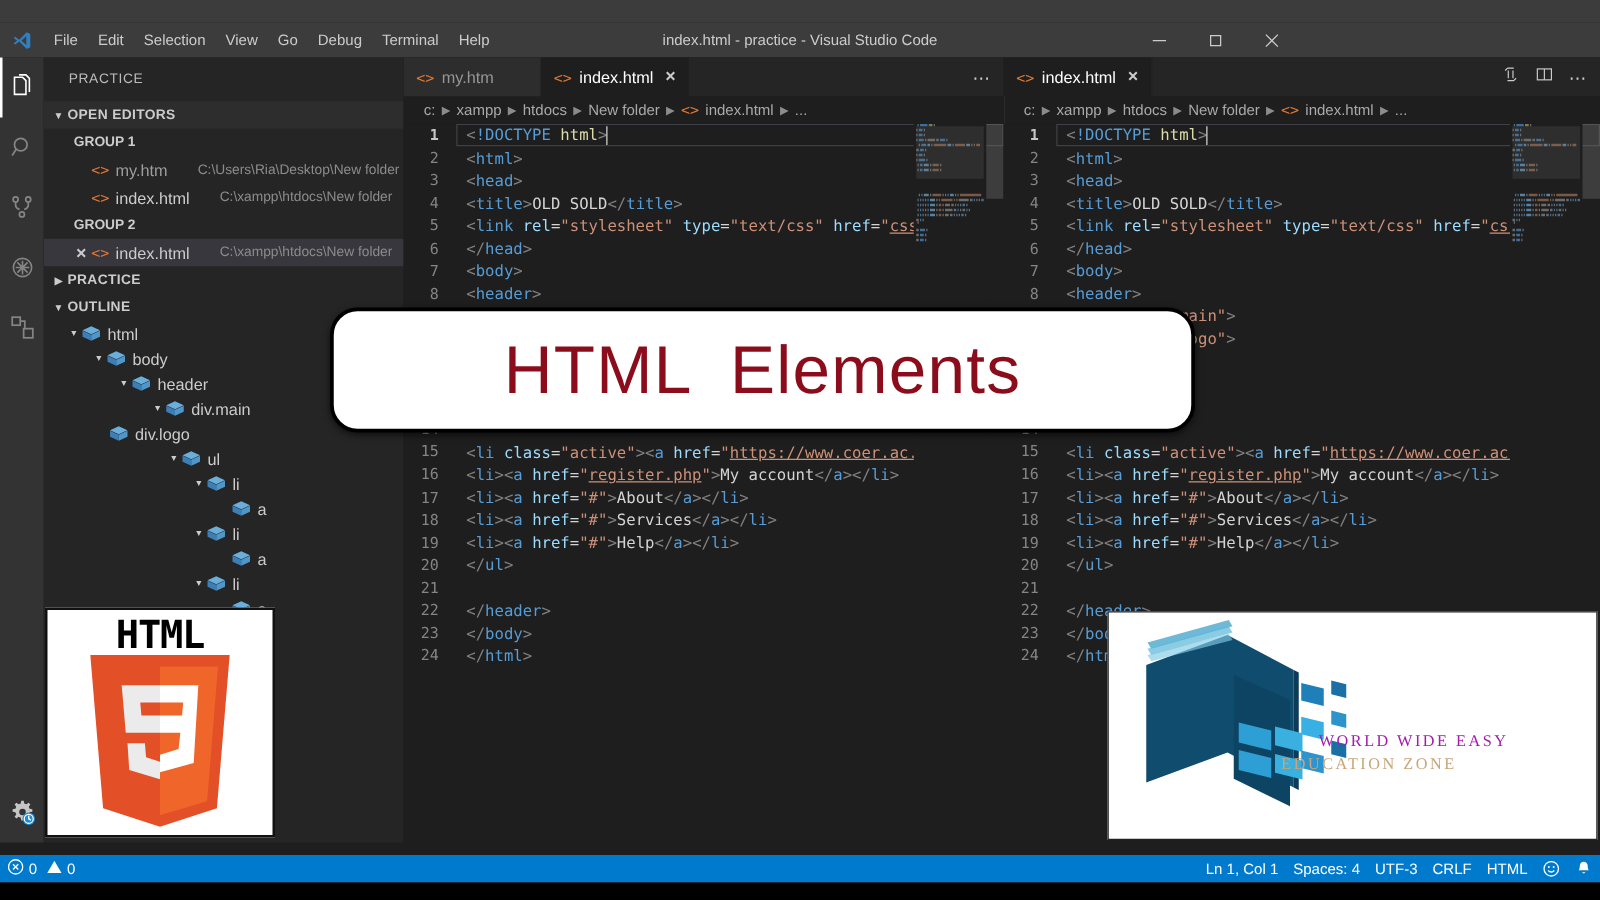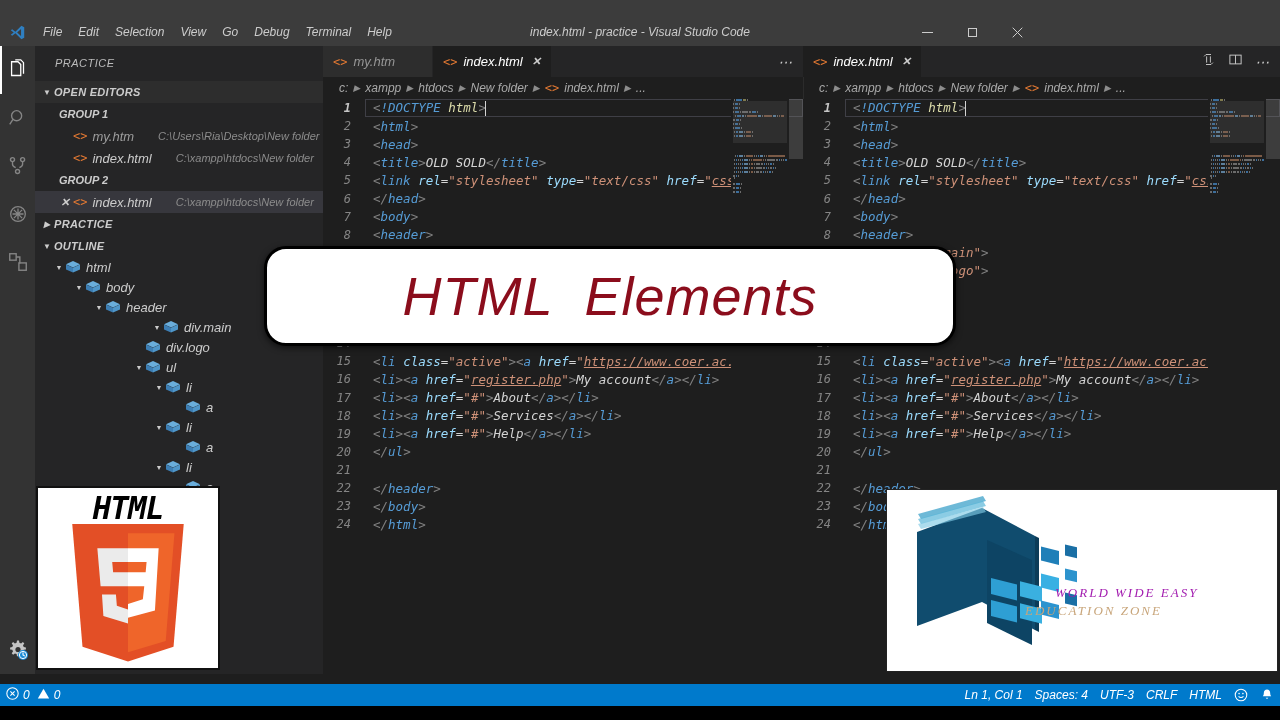--- a/index.html
+++ b/index.html
@@ -2,21 +2,21 @@
 <html><head>
 <meta charset="utf-8">
 <style>
   * { box-sizing: border-box; margin: 0; padding: 0; }
   html, body {
     width: 1280px; height: 720px;
     background: #1e1e1e; overflow: hidden;
     font-family: "Liberation Sans", sans-serif;
     -webkit-font-smoothing: antialiased;
   }
-  #app { position: relative; width: 1040px; height: 720px; font-style: italic; }
+  #app { position: relative; width: 1040px; height: 720px; }
 
   
   .titlebar {
     position: absolute; top: 0; left: 0; width: 1280px; height: 18px;
     background: #3c3c3c;
   }
   .menubar {
     position: absolute; top: 18px; left: 0; width: 1280px; height: 28px;
     background: #3c3c3c; display: flex; align-items: center;
   }
@@ -409,32 +409,32 @@
           <span class="out-twisty">▼</span>
           <span class="cube">
             <svg width="16" height="14" viewBox="0 0 16 14">
               <path d="M8 1 L15 4.2 L8 7.4 L1 4.2 Z" fill="#6aaedc"></path>
               <path d="M1 4.6 L8 7.8 L8 12.6 L1 9.4 Z" fill="#3d7fb5"></path>
               <path d="M15 4.6 L8 7.8 L8 12.6 L15 9.4 Z" fill="#4f96c9"></path>
             </svg>
           </span>
           <span class="out-label">header</span>
         </div>
-        <div class="outline-row" style="padding-left: 116px;">
+        <div class="outline-row" style="padding-left: 85px;">
           <span class="out-twisty">▼</span>
           <span class="cube">
             <svg width="16" height="14" viewBox="0 0 16 14">
               <path d="M8 1 L15 4.2 L8 7.4 L1 4.2 Z" fill="#6aaedc"></path>
               <path d="M1 4.6 L8 7.8 L8 12.6 L1 9.4 Z" fill="#3d7fb5"></path>
               <path d="M15 4.6 L8 7.8 L8 12.6 L15 9.4 Z" fill="#4f96c9"></path>
             </svg>
           </span>
           <span class="out-label">div.main</span>
         </div>
-        <div class="outline-row" style="padding-left: 98px;">
+        <div class="outline-row" style="padding-left: 40px;">
           <span class="out-twisty"></span>
           <span class="cube">
             <svg width="16" height="14" viewBox="0 0 16 14">
               <path d="M8 1 L15 4.2 L8 7.4 L1 4.2 Z" fill="#6aaedc"></path>
               <path d="M1 4.6 L8 7.8 L8 12.6 L1 9.4 Z" fill="#3d7fb5"></path>
               <path d="M15 4.6 L8 7.8 L8 12.6 L15 9.4 Z" fill="#4f96c9"></path>
             </svg>
           </span>
           <span class="out-label">div.logo</span>
         </div>

